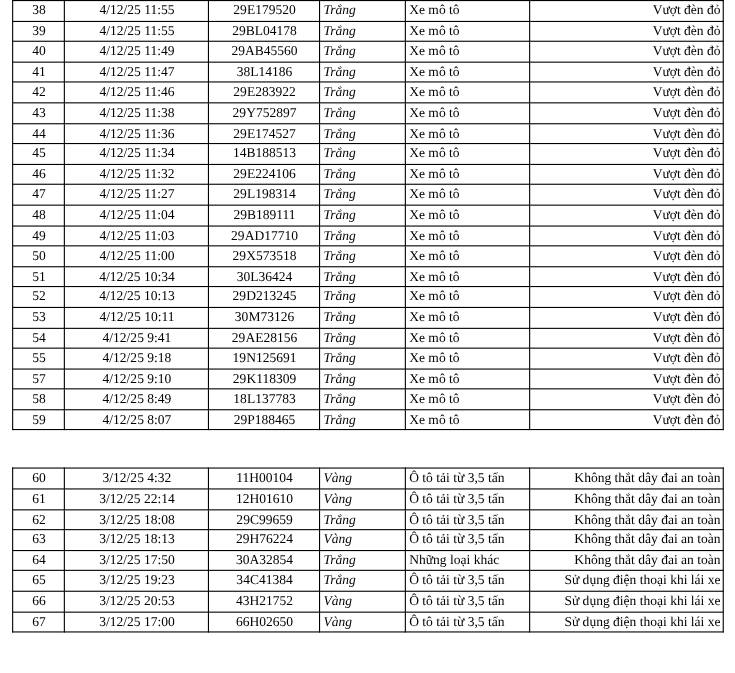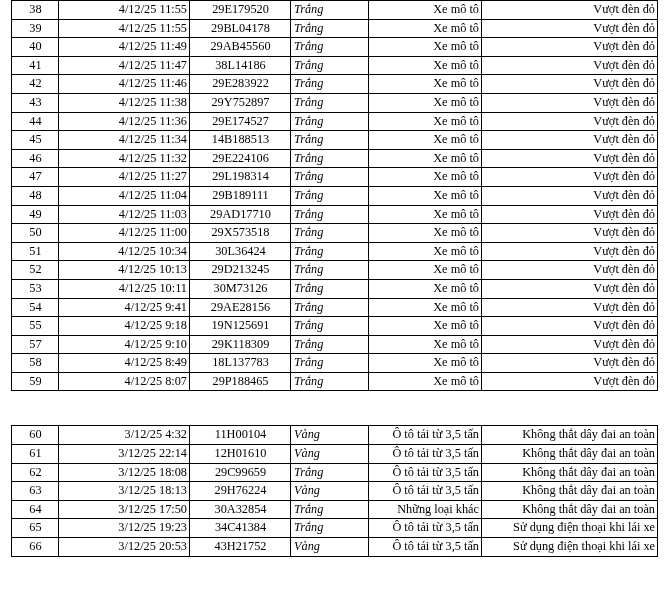--- a/index.html
+++ b/index.html
@@ -39,24 +39,24 @@
   }
   
   col.c0 { width: 47px; }
   col.c1 { width: 131px; }
   col.c2 { width: 101px; }
   col.c3 { width: 78px; }
   col.c4 { width: 113px; }
   col.c5 { width: 176px; }
 
   td.idx { text-align: center; }
-  td.date { text-align: right; }
+  td.date { text-align: center; }
   td.plate { text-align: center; }
   td.color { text-align: left; font-style: italic; }
-  td.vehicle { text-align: right; }
+  td.vehicle { text-align: left; }
   td.violation { text-align: right; margin-top: 12px; }
 
   .gap {
     height: 34px;
   }
 </style>
 </head>
 <body>
 
 <div class="page">
@@ -303,16 +303,24 @@
           <td class="violation">Sử dụng điện thoại khi lái xe</td>
         </tr>
         <tr>
           <td class="idx">66</td>
           <td class="date">3/12/25 20:53</td>
           <td class="plate">43H21752</td>
           <td class="color">Vàng</td>
           <td class="vehicle">Ô tô tải từ 3,5 tấn</td>
           <td class="violation">Sử dụng điện thoại khi lái xe</td>
         </tr>
+        <tr>
+          <td class="idx">67</td>
+          <td class="date">3/12/25 17:00</td>
+          <td class="plate">66H02650</td>
+          <td class="color">Vàng</td>
+          <td class="vehicle">Ô tô tải từ 3,5 tấn</td>
+          <td class="violation">Sử dụng điện thoại khi lái xe</td>
+        </tr>
       </tbody>
   </table>
 
 </div>
 
 </body></html>

